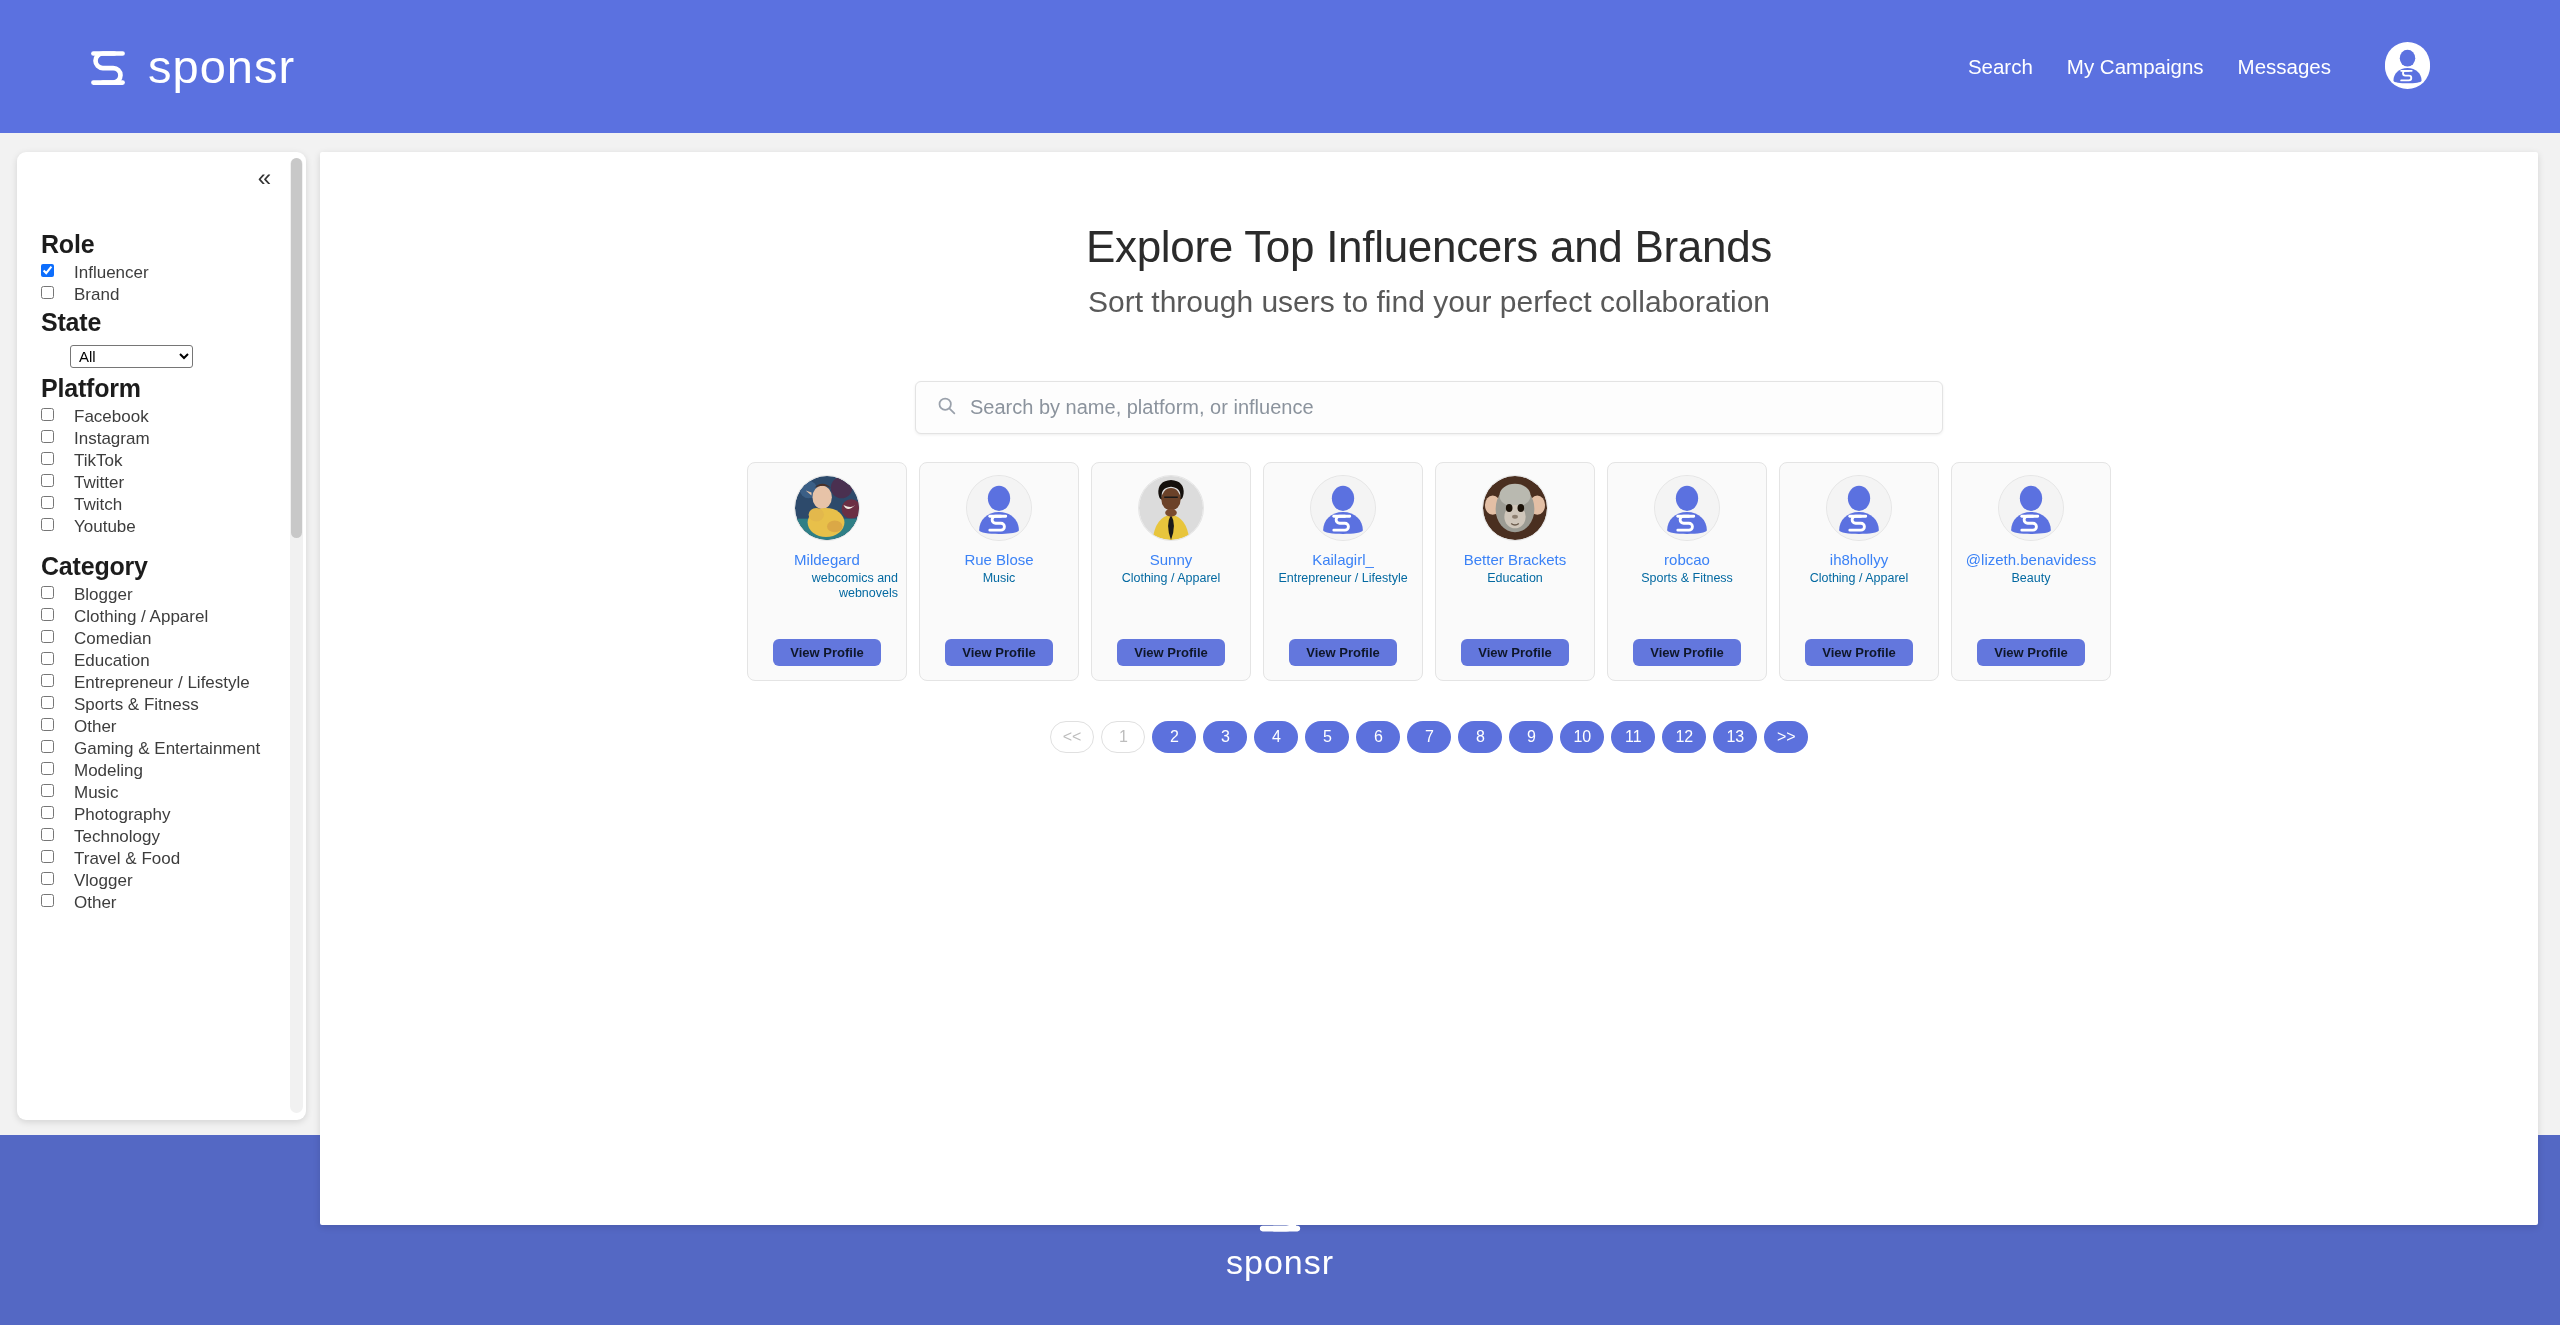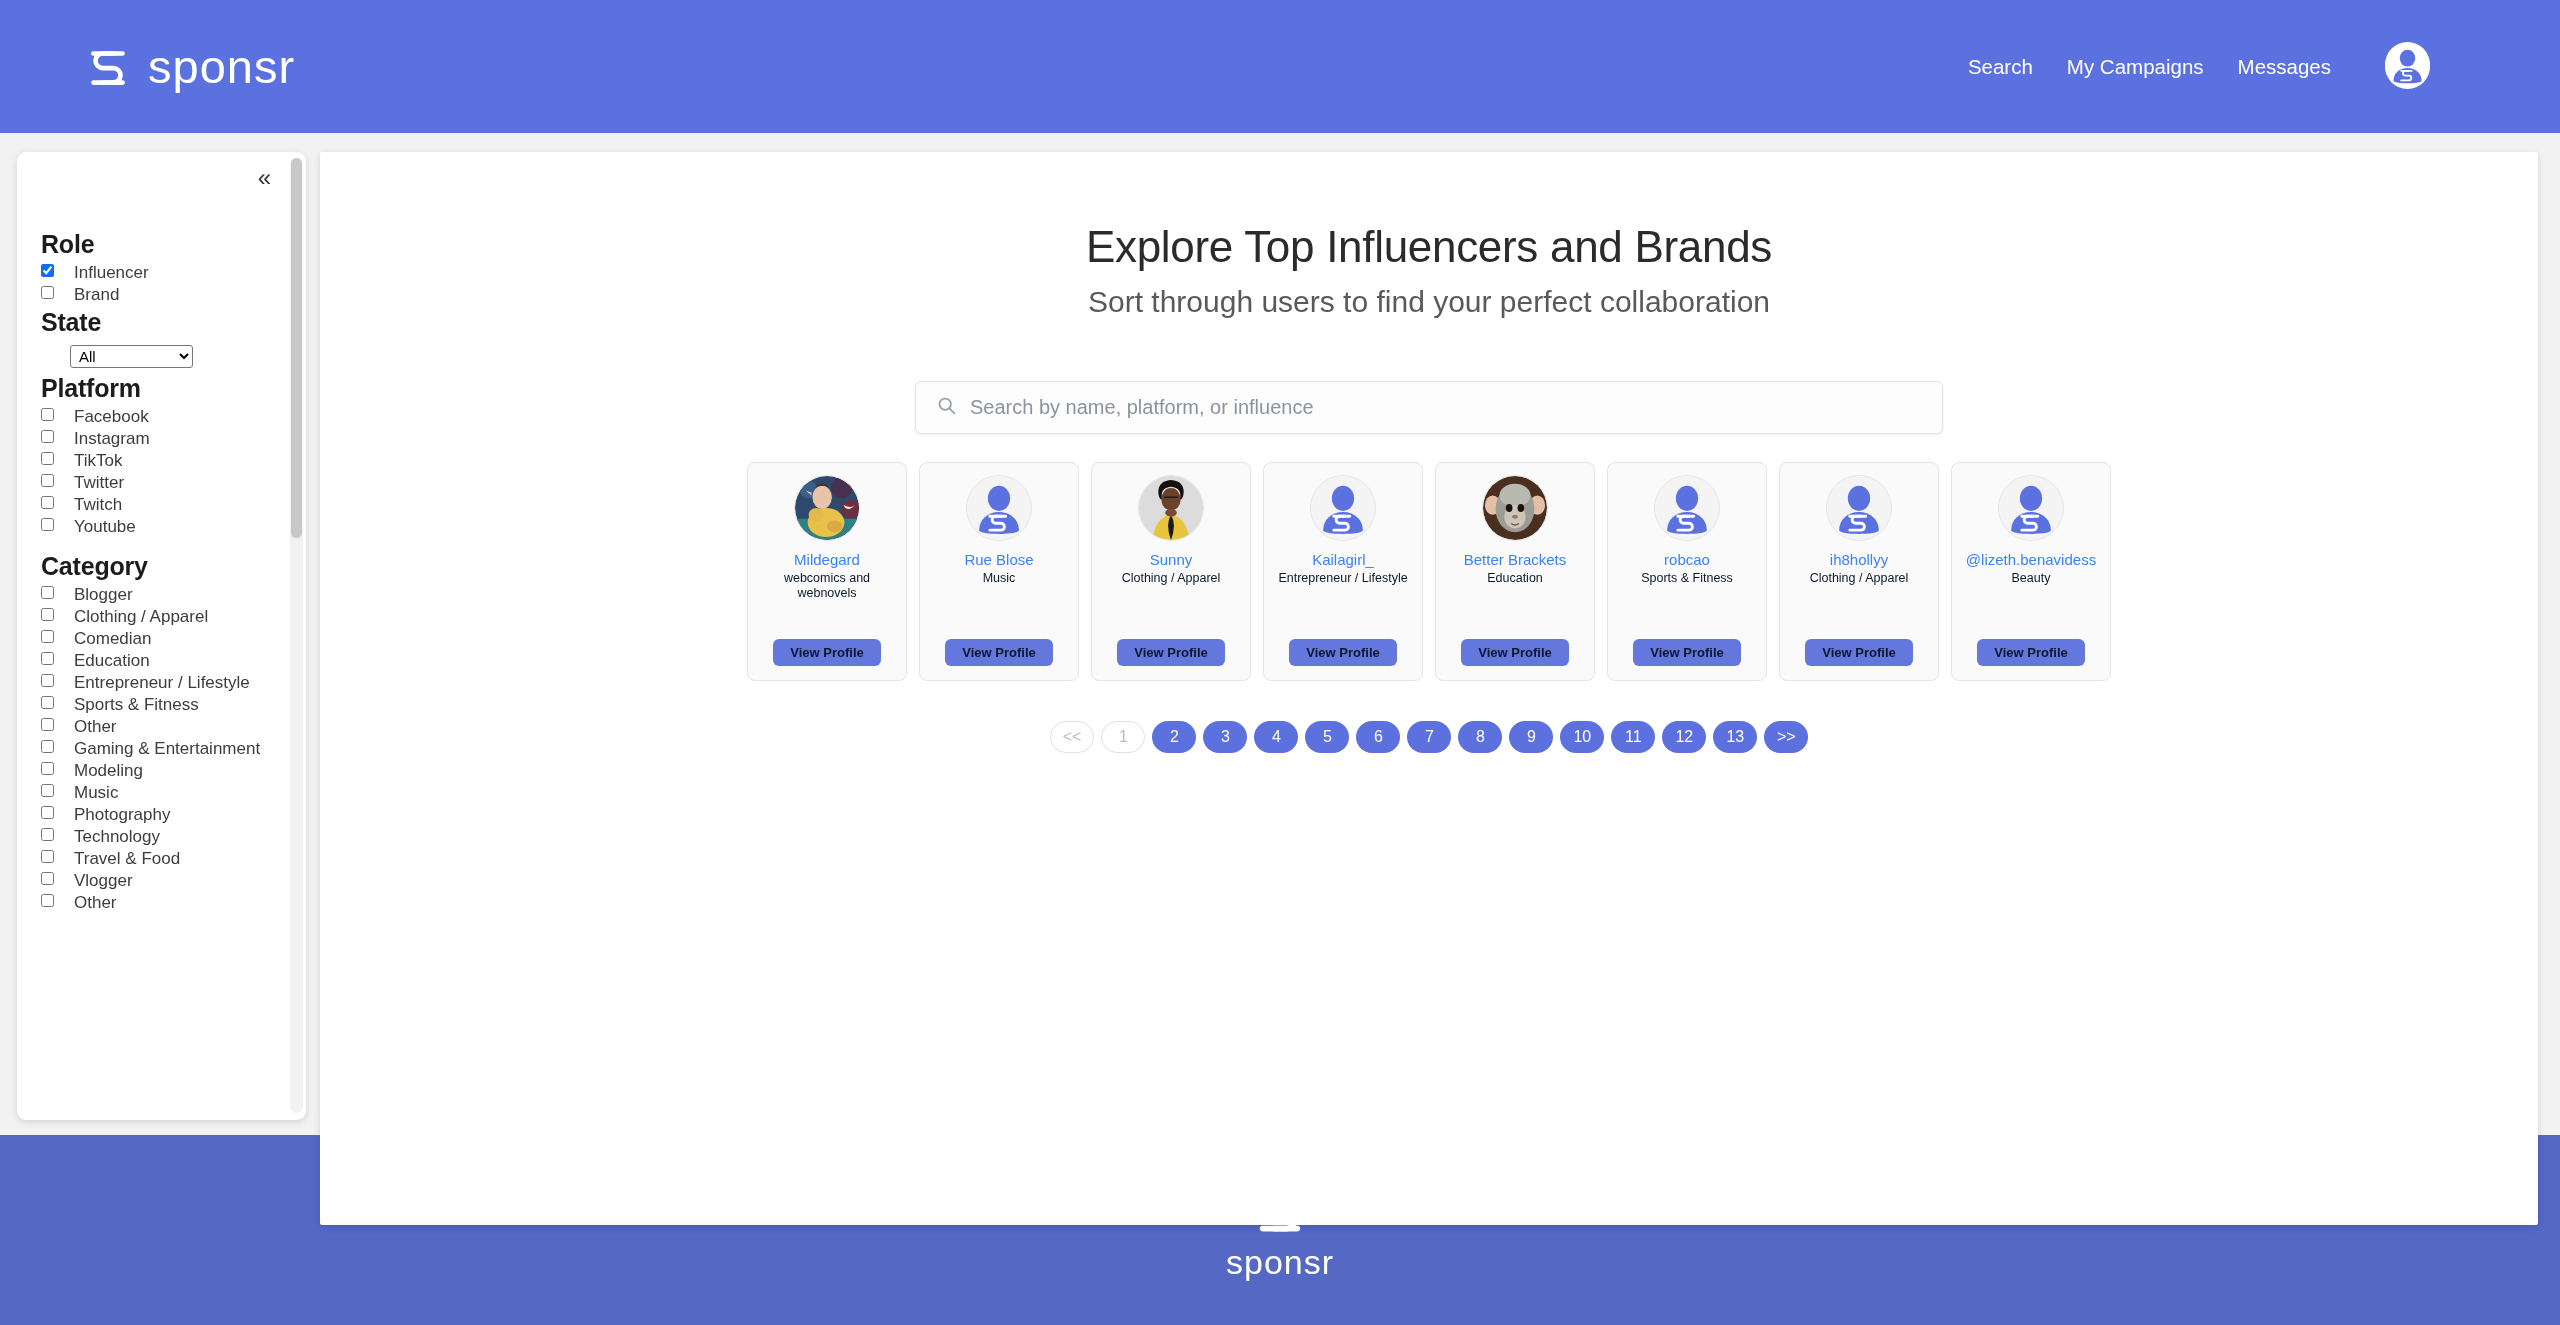--- a/index.html
+++ b/index.html
@@ -219,22 +219,22 @@
     margin-top: 10px;
     font-size: 15px;
     color: #3b82f6;
     text-align: center;
     line-height: 1.15;
     word-break: break-word;
   }
   .card-cat {
     margin-top: 3px;
     font-size: 12.5px;
-    color: #0f172a;
-    text-align: center;
+    color: #0369a1;
+    text-align: right;
     line-height: 1.2;
   }
   .view-btn {
     margin-top: auto;
     background: #6377dd;
     color: #0f172a;
     border: none;
     border-radius: 6px;
     font-size: 13px;
     font-weight: bold;

